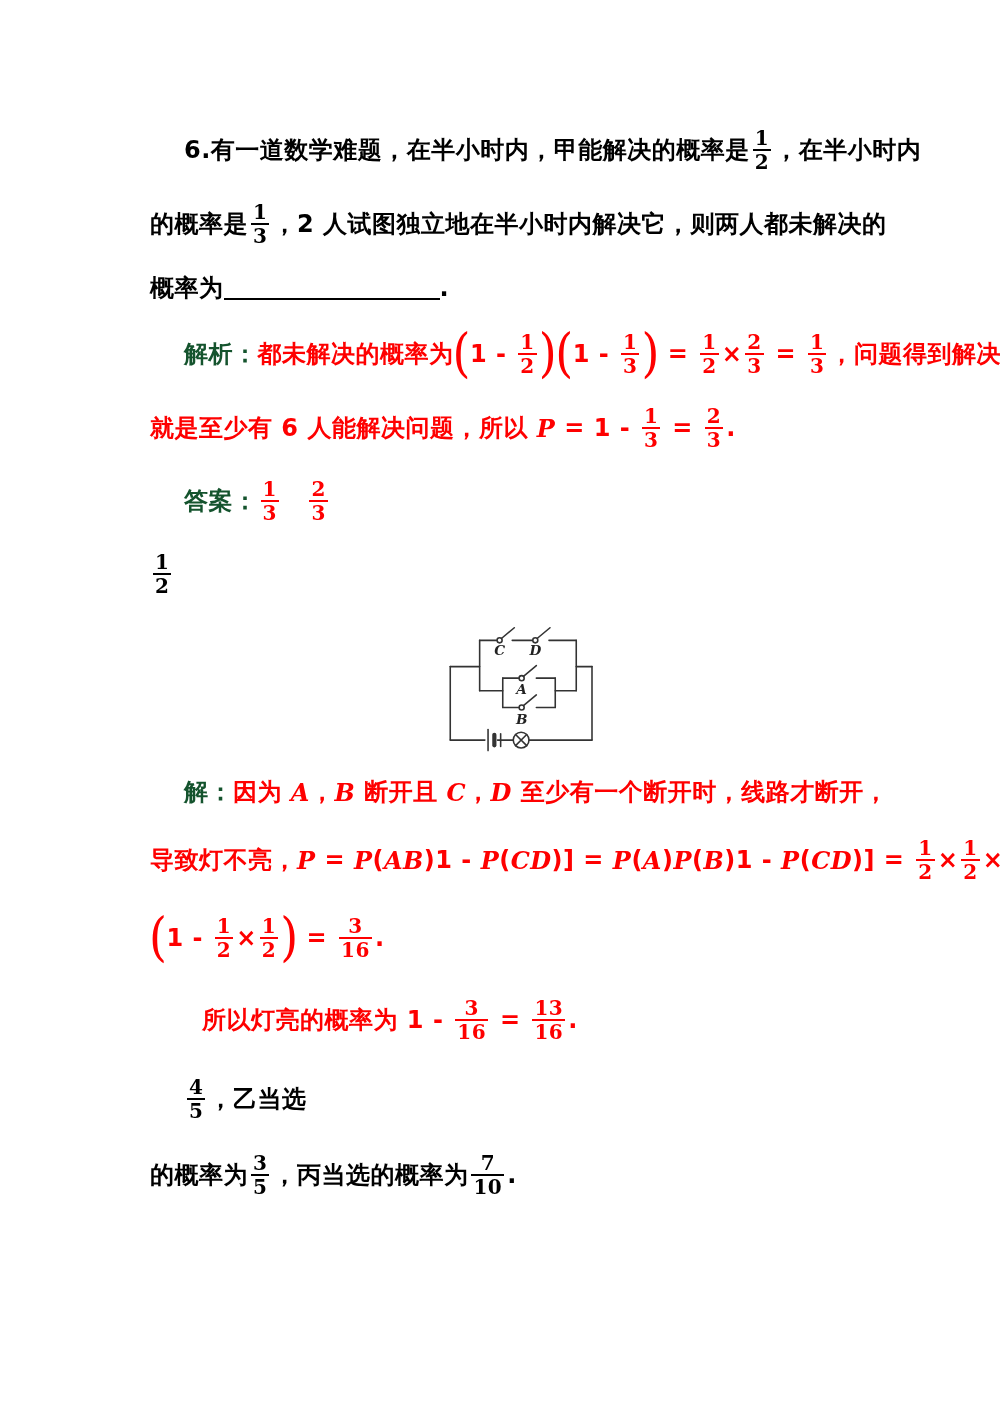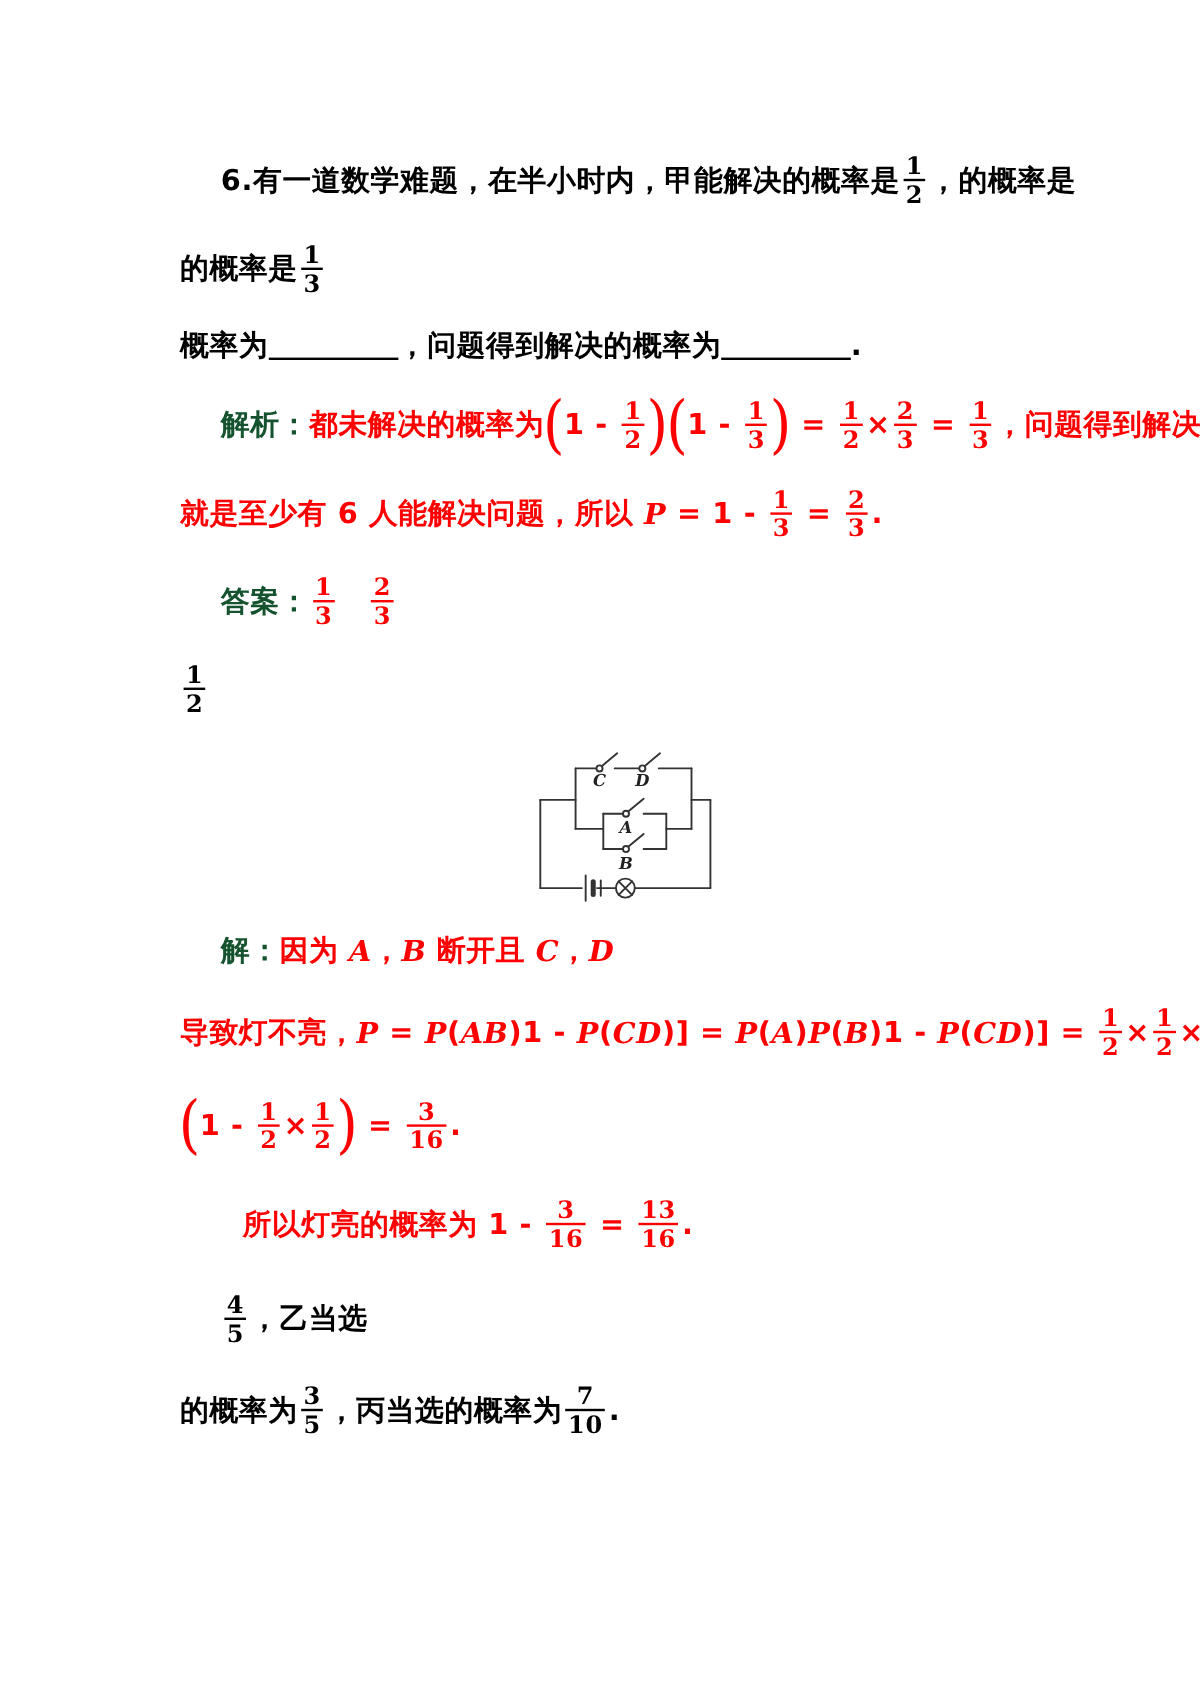--- a/index.html
+++ b/index.html
@@ -32,23 +32,23 @@
   .diagram-wrap svg{transform:translateX(24px);}
   svg text{font-family:"DejaVu Serif",serif;font-style:italic;
            font-weight:bold;font-size:13px;fill:#222;}
 </style>
 </head>
 <body>
 
 <div class="page">
 
   <div>
-    <div class="line h76 ind"><span class="t">6.有一道数学难题，在半小时内，甲能解决的概率是</span><span class="frac"><span class="num">1</span><span class="den">2</span></span><span class="t">，的概率是</span></div>
-    <div class="line h72"><span class="t">的概率是</span><span class="frac"><span class="num">1</span><span class="den">3</span></span></div>
-    <div class="line h56"><span class="t">概率为</span><span class="blank"></span><span class="t">，问题得到解决的概率为</span><span class="blank"></span><span class="t">.</span></div>
+    <div class="line h76 ind"><span class="t">6.有一道数学难题，在半小时内，甲能解决的概率是</span><span class="frac"><span class="num">1</span><span class="den">2</span></span><span class="t">，在半小时内</span></div>
+    <div class="line h72"><span class="t">的概率是</span><span class="frac"><span class="num">1</span><span class="den">3</span></span><span class="t">，2 人试图独立地在半小时内解决它，则两人都未解决的</span></div>
+    <div class="line h56"><span class="t">概率为</span><span class="blank"></span><span class="blank"></span><span class="t">.</span></div>
   </div>
 
   <div class="red">
     <div class="line h76 ind"><span class="lbl">解析：</span><span class="t">都未解决的概率为</span><span class="paren">(</span><span class="t">1 - </span><span class="frac"><span class="num">1</span><span class="den">2</span></span><span class="paren">)</span><span class="paren">(</span><span class="t">1 - </span><span class="frac"><span class="num">1</span><span class="den">3</span></span><span class="paren">)</span><span class="t"> = </span><span class="frac"><span class="num">1</span><span class="den">2</span></span><span class="t">×</span><span class="frac"><span class="num">2</span><span class="den">3</span></span><span class="t"> = </span><span class="frac"><span class="num">1</span><span class="den">3</span></span><span class="t">，问题得到解决</span></div>
     <div class="line h72"><span class="t">就是至少有 6 人能解决问题，所以 </span><span class="var">P</span><span class="t"> = 1 - </span><span class="frac"><span class="num">1</span><span class="den">3</span></span><span class="t"> = </span><span class="frac"><span class="num">2</span><span class="den">3</span></span><span class="t">.</span></div>
   </div>
 
   <div class="red">
     <div class="line h74 ind"><span class="lbl">答案：</span><span class="frac"><span class="num">1</span><span class="den">3</span></span><span class="t">　</span><span class="frac"><span class="num">2</span><span class="den">3</span></span></div>
   </div>
@@ -91,21 +91,21 @@
         <path d="M67.2 111.7 L77.8 122.3 M77.8 111.7 L67.2 122.3"></path>
       </g>
       <text x="52" y="36" text-anchor="middle">C</text>
       <text x="86" y="36" text-anchor="middle">D</text>
       <text x="73" y="73" text-anchor="middle">A</text>
       <text x="73" y="102" text-anchor="middle">B</text>
     </svg>
   </div>
 
   <div class="red">
-    <div class="line h64 ind"><span class="lbl">解：</span><span class="t">因为 </span><span class="var">A</span><span class="t">，</span><span class="var">B</span><span class="t"> 断开且 </span><span class="var">C</span><span class="t">，</span><span class="var">D</span></div>
+    <div class="line h64 ind"><span class="lbl">解：</span><span class="t">因为 </span><span class="var">A</span><span class="t">，</span><span class="var">B</span><span class="t"> 断开且 </span><span class="var">C</span><span class="t">，</span><span class="var">D</span><span class="t"> 至少有一个断开时，线路才断开，</span></div>
     <div class="line h72"><span class="t">导致灯不亮，</span><span class="var">P</span><span class="t"> = </span><span class="var">P</span><span class="t">(</span><span class="var">AB</span><span class="t">)1 - </span><span class="var">P</span><span class="t">(</span><span class="var">CD</span><span class="t">)] = </span><span class="var">P</span><span class="t">(</span><span class="var">A</span><span class="t">)</span><span class="var">P</span><span class="t">(</span><span class="var">B</span><span class="t">)1 - </span><span class="var">P</span><span class="t">(</span><span class="var">CD</span><span class="t">)] = </span><span class="frac"><span class="num">1</span><span class="den">2</span></span><span class="t">×</span><span class="frac"><span class="num">1</span><span class="den">2</span></span><span class="t">×</span></div>
     <div class="line h84"><span class="paren">(</span><span class="t">1 - </span><span class="frac"><span class="num">1</span><span class="den">2</span></span><span class="t">×</span><span class="frac"><span class="num">1</span><span class="den">2</span></span><span class="paren">)</span><span class="t"> = </span><span class="frac"><span class="num">3</span><span class="den">16</span></span><span class="t">.</span></div>
     <div class="line h80 ind2"><span class="t">所以灯亮的概率为 1 - </span><span class="frac"><span class="num">3</span><span class="den">16</span></span><span class="t"> = </span><span class="frac"><span class="num">13</span><span class="den">16</span></span><span class="t">.</span></div>
   </div>
 
   <div>
     <div class="line h78 ind"><span class="frac"><span class="num">4</span><span class="den">5</span></span><span class="t">，乙当选</span></div>
     <div class="line h74"><span class="t">的概率为</span><span class="frac"><span class="num">3</span><span class="den">5</span></span><span class="t">，丙当选的概率为</span><span class="frac"><span class="num">7</span><span class="den">10</span></span><span class="t">.</span></div>
   </div>
 

